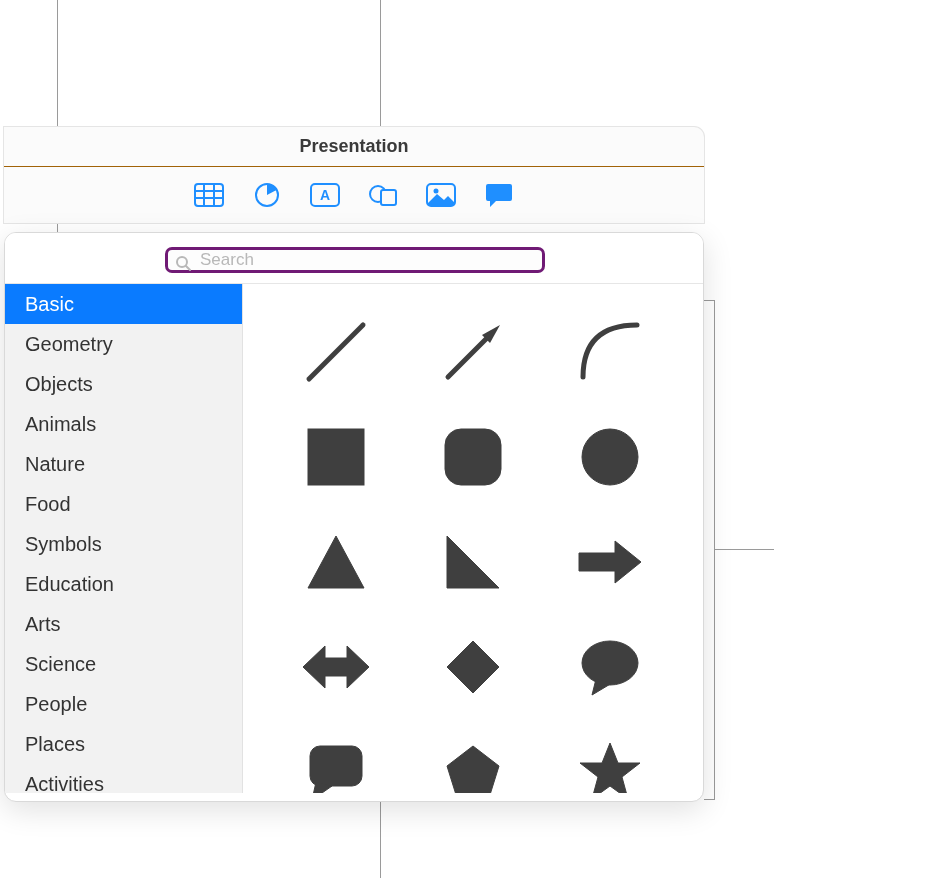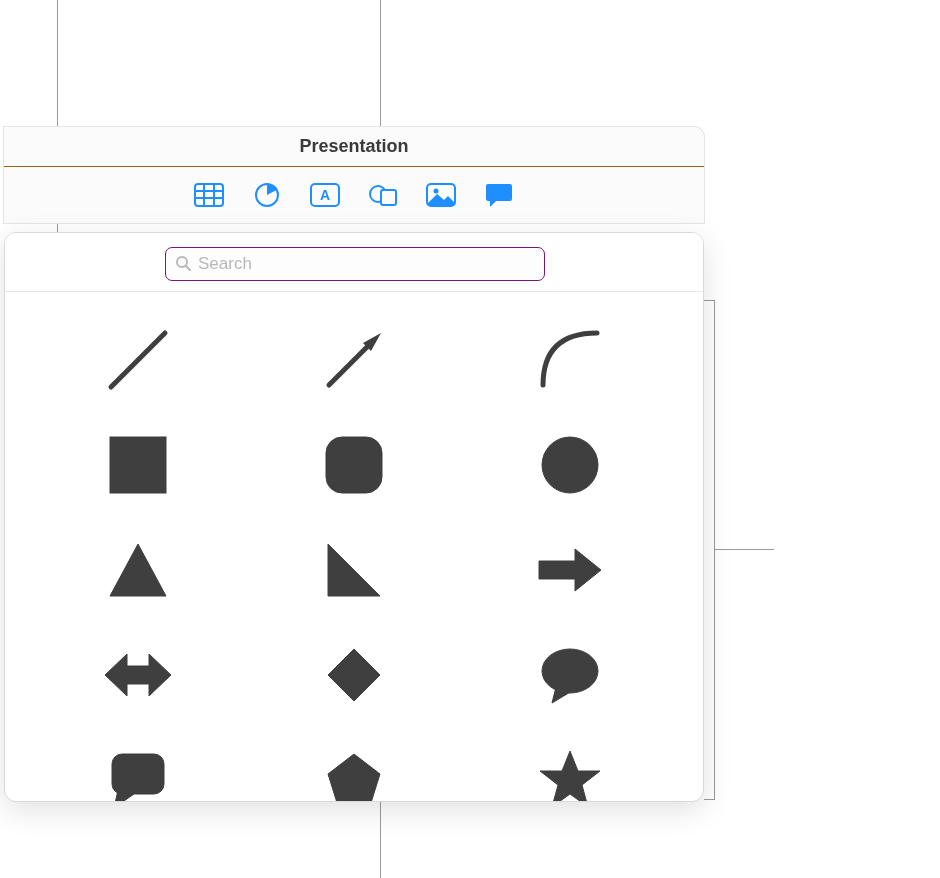--- a/index.html
+++ b/index.html
@@ -74,22 +74,22 @@
       z-index: 2;
     }
     .search-wrap {
       padding: 14px 20px 10px 160px;
       position: relative;
       z-index: 3;
       background: #ffffff;
     }
     .search {
       width: 380px;
-      height: 34px;
-      border: 1px solid #701a75;
+      height: 26px;
+      border: 3px solid #701a75;
       border-radius: 7px;
       background: #fdfdfd;
       padding: 0 18px 0 32px;
       font-size: 17px;
       color: #333;
       position: relative;
     }
     .search::placeholder { color: #b8b8b8; }
     .search-icon {
       position: absolute;
@@ -212,20 +212,35 @@
 
 <div class="popover">
   <div class="search-wrap">
     <input class="search" type="text" placeholder="Search" style="">
     <svg class="search-icon" width="16" height="16" viewBox="0 0 16 16">
       <circle cx="7" cy="7" r="5" fill="none" stroke="#b8b8b8" stroke-width="2"></circle>
       <line x1="11" y1="11" x2="15" y2="15" stroke="#b8b8b8" stroke-width="2" stroke-linecap="round"></line>
     </svg>
   </div>
   <div class="body">
+    <div class="sidebar">
+      <div class="side-item selected">Basic</div>
+      <div class="side-item">Geometry</div>
+      <div class="side-item">Objects</div>
+      <div class="side-item">Animals</div>
+      <div class="side-item">Nature</div>
+      <div class="side-item">Food</div>
+      <div class="side-item">Symbols</div>
+      <div class="side-item">Education</div>
+      <div class="side-item">Arts</div>
+      <div class="side-item">Science</div>
+      <div class="side-item">People</div>
+      <div class="side-item">Places</div>
+      <div class="side-item">Activities</div>
+    </div>
     <div class="grid">
 
       <div class="shape">
         <svg width="70" height="70" viewBox="0 0 70 70">
             <line x1="8" y1="62" x2="62" y2="8" stroke="#3f3f3f" stroke-width="5" stroke-linecap="round"></line>
           </svg>
       </div>
       <div class="shape">
         <svg width="70" height="70" viewBox="0 0 70 70">
           <line x1="10" y1="60" x2="54" y2="16" stroke="#3f3f3f" stroke-width="5" stroke-linecap="round"></line>

